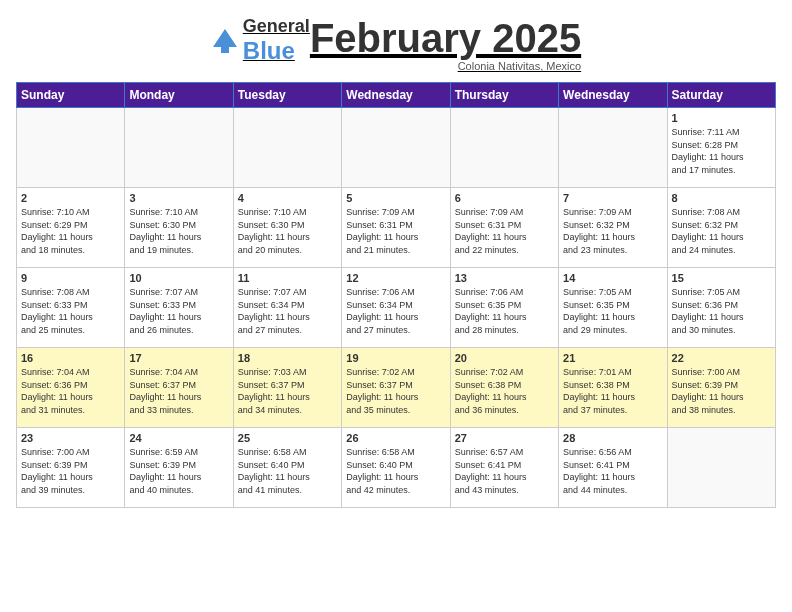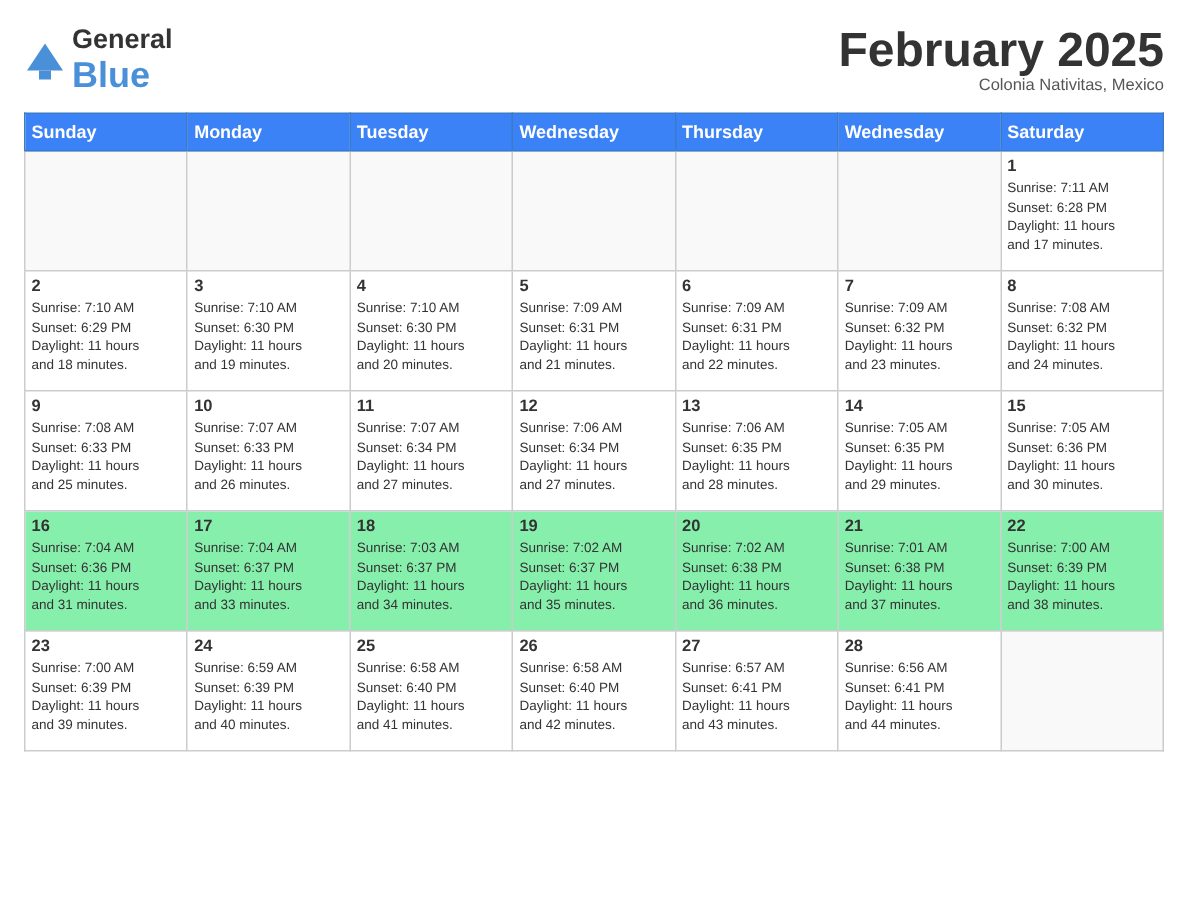--- a/index.html
+++ b/index.html
@@ -5,23 +5,24 @@
     * { box-sizing: border-box; margin: 0; padding: 0; }
     body {
       font-family: Arial, sans-serif;
       background: #fff;
       width: 792px;
       min-height: 612px;
       padding: 16px;
     }
     .header {
       display: flex;
-      justify-content: space-between;
+      justify-content: center;
       align-items: flex-start;
       margin-bottom: 10px;
+      text-decoration: underline;
     }
     .logo {
       display: flex;
       align-items: center;
       gap: 4px;
     }
     .logo-text-general {
       font-size: 18px;
       font-weight: bold;
       color: #333;
@@ -32,36 +33,36 @@
       color: #4a90d9;
     }
     .logo-icon {
       width: 28px;
       height: 28px;
     }
     .title-block {
       text-align: right;
     }
     .month-title {
-      font-size: 32px;
+      font-size: 40px;
       font-weight: bold;
       color: #333;
       line-height: 1.1;
     }
     .location-title {
       font-size: 11px;
       color: #555;
     }
     .calendar {
       width: 100%;
       border-collapse: collapse;
       border: 1px solid #ccc;
     }
     .calendar th {
-      background-color: #3b82f6;
+      background-color: #4c1d95;
       color: #fff;
       font-size: 12px;
       font-weight: bold;
       padding: 5px 4px;
       text-align: left;
       border: 1px solid #3a7bc8;
     }
     .calendar td {
       width: calc(100% / 7);
       vertical-align: top;
@@ -85,21 +86,21 @@
       font-size: 9px;
       line-height: 1.4;
       color: #333;
     }
     .calendar tr:nth-child(odd) td:not(.empty) {
       background-color: #ffffff;
     }
     .week-row-1 td { background: #f9f9f9; }
     .week-row-2 td { background: #ffffff; }
     .week-row-3 td { background: #f0f4f8; }
-    .week-row-4 td { background: #86efac; }
+    .week-row-4 td { background: #fef9c3; }
     .week-row-5 td { background: #f0f4f8; margin-top: 20px; }
     .week-row-1 td.empty { background: #f9f9f9; }
   </style>
 </head>
 <body>
 
 <div class="header">
   <div class="logo">
     <svg class="logo-icon" viewBox="0 0 28 28">
       <polygon points="14,2 26,20 2,20" fill="#4a90d9"></polygon>

